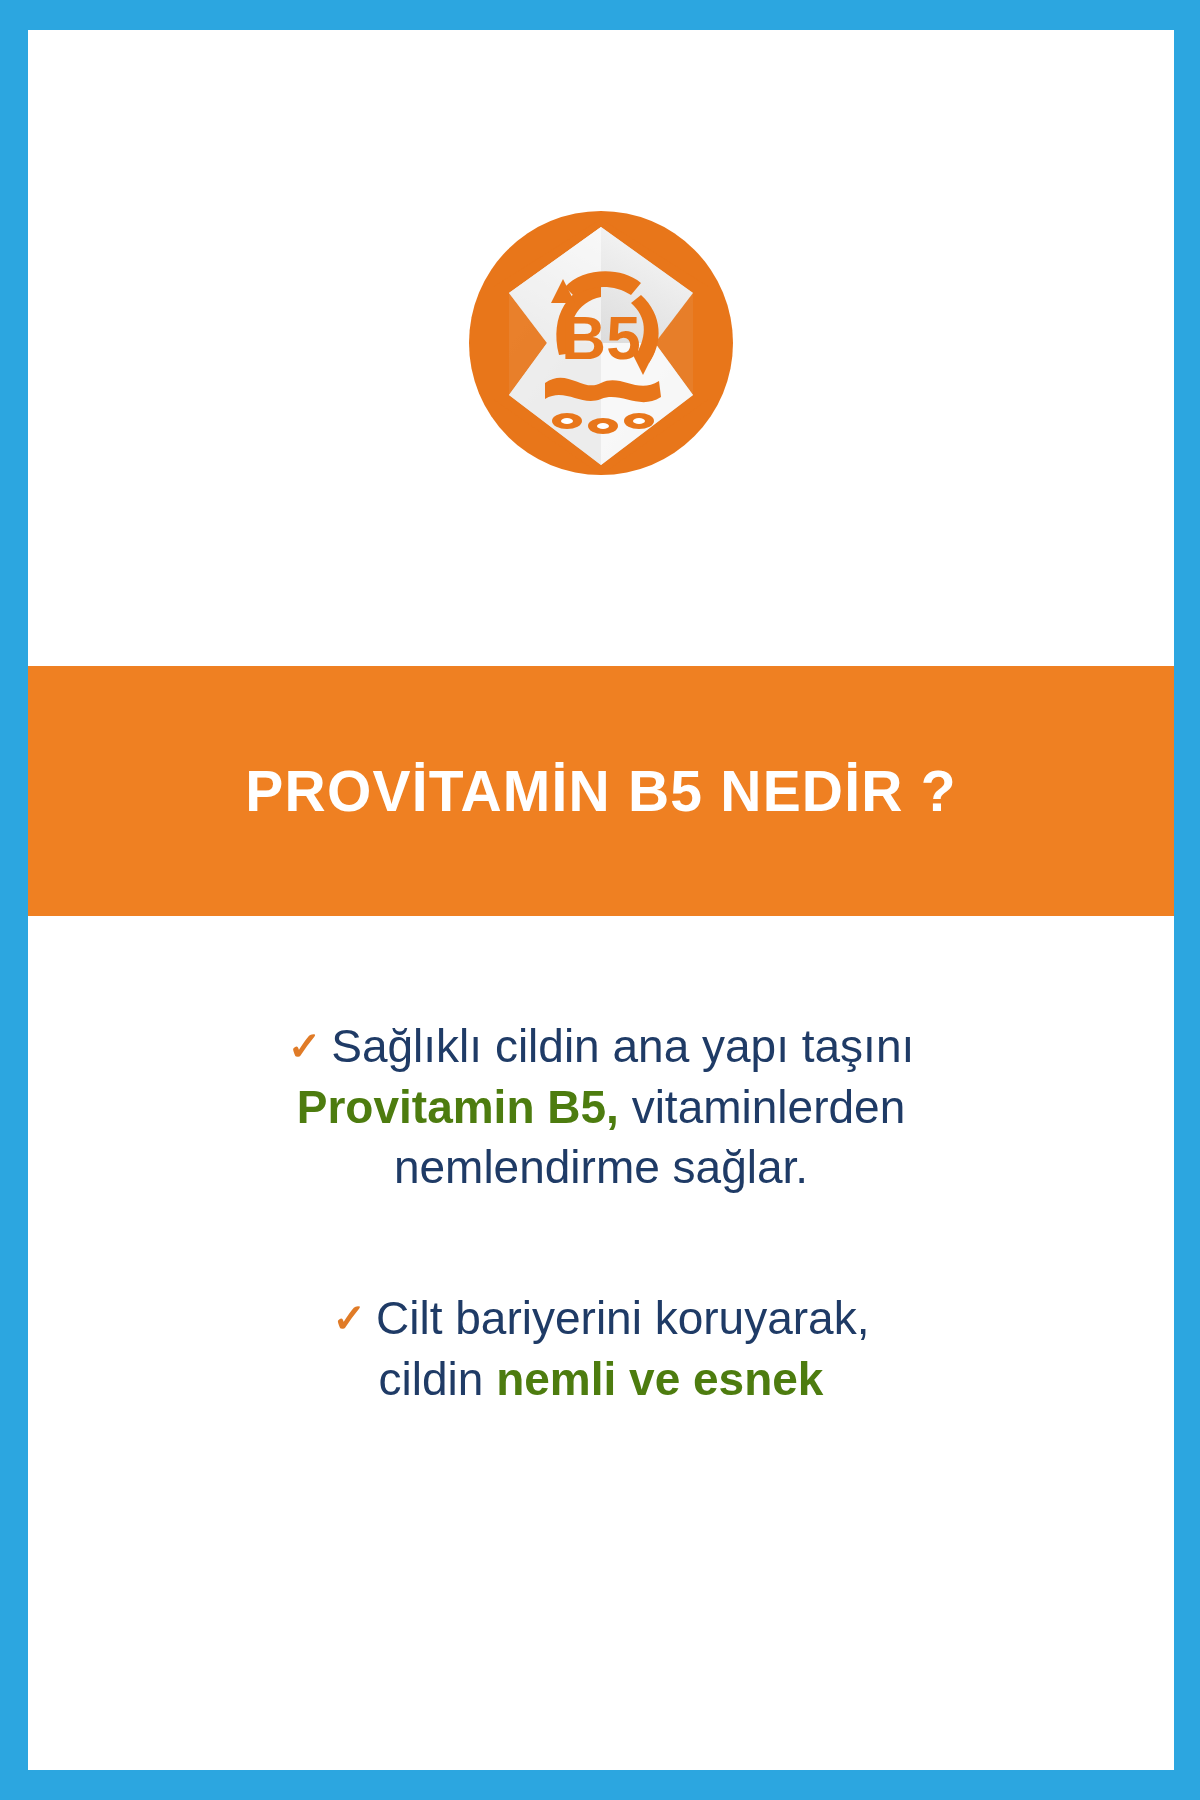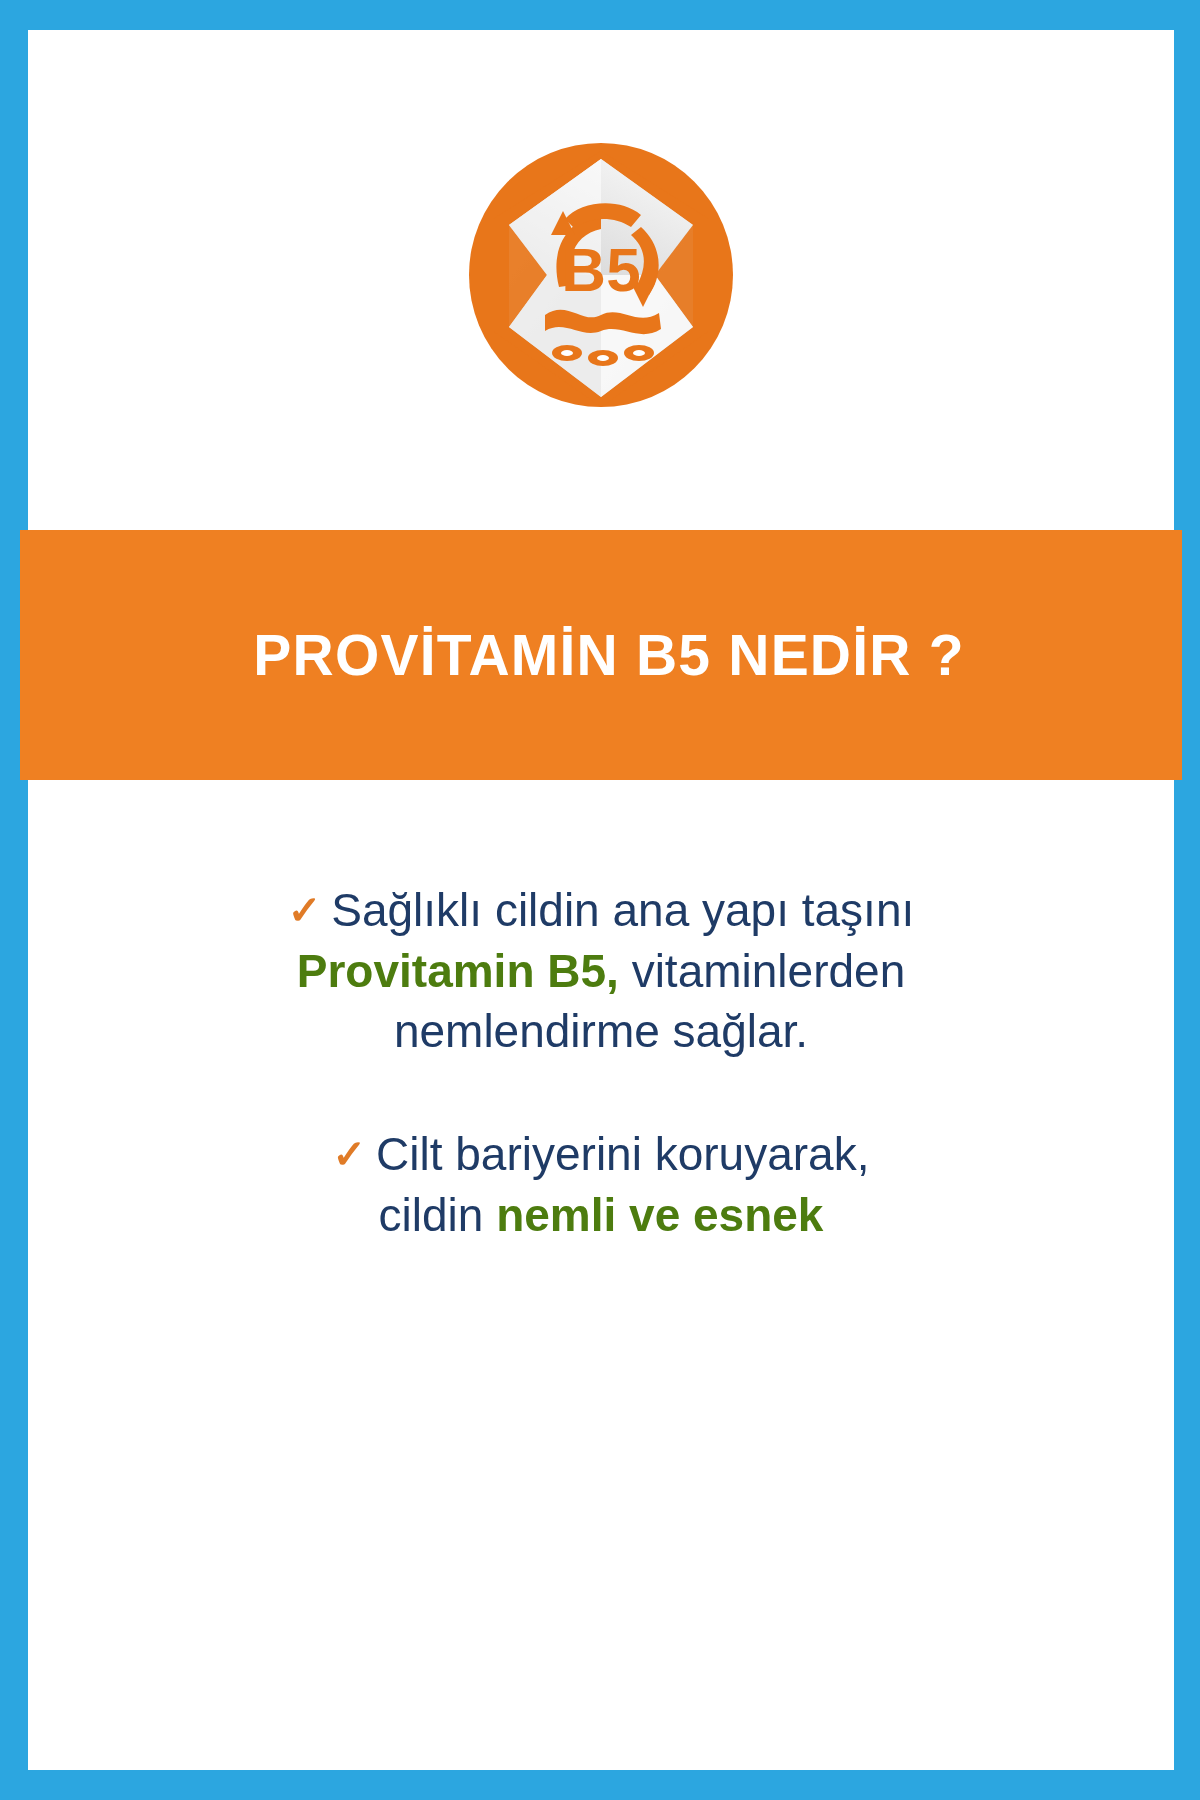--- a/index.html
+++ b/index.html
@@ -44,21 +44,21 @@
     bottom: 0;
     width: 1200px;
     height: 30px;
     background: #2ca6e0;
     margin-left: -28px;
   }
 
   
   .logo-area {
     width: 100%;
-    height: 530px;
+    height: 666px;
     display: flex;
     align-items: center;
     justify-content: center;
     padding-top: 20px;
     box-sizing: border-box;
     border-radius: 16px;
   }
   .logo-wrap {
     position: relative;
     width: 320px;
@@ -66,21 +66,20 @@
   }
 
   
   .band {
     width: 100%;
     background: #ef8022;
     height: 250px;
     display: flex;
     align-items: center;
     justify-content: center;
-    padding-left: 16px;
   }
   .band h1 {
     margin: 0;
     color: #ffffff;
     font-size: 57px;
     font-weight: bold;
     letter-spacing: 1.2px;
     text-align: center;
     font-family: "Liberation Sans", sans-serif;
   }
@@ -98,21 +97,21 @@
     color: #1f3b66;
     font-size: 46px;
     line-height: 1.32;
     font-family: "Liberation Sans", sans-serif;
     position: relative;
     padding: 0 120px;
     box-sizing: border-box;
     margin-top: 8px;
   }
   .bullet + .bullet {
-    margin-top: 62px;
+    margin-top: 90px;
   }
   .check {
     color: #e07b27;
     font-size: 40px;
     font-weight: bold;
     margin-right: 10px;
     vertical-align: 2px;
   }
   .bullet b {
     font-weight: bold;

